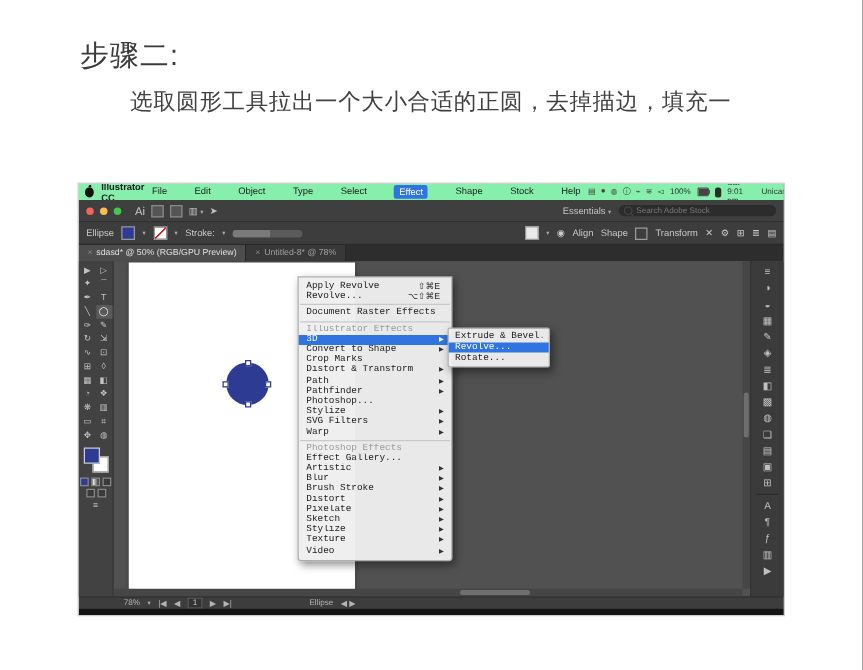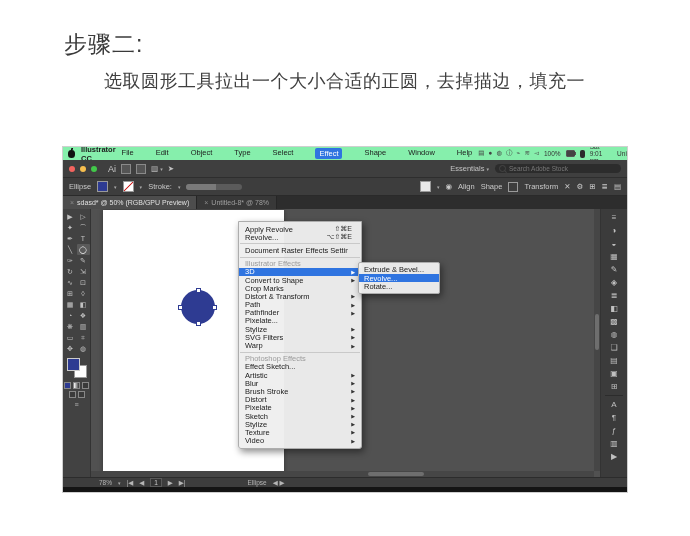--- a/index.html
+++ b/index.html
@@ -90,21 +90,21 @@
   .navbox{border:1px solid #5a5a5a;padding:0 3px;background:#333;color:#ccc;}
   .toollbl{margin-left:56px;}
   .bottomedge{height:5px;background:#141414;flex:0 0 auto;}
   
   .menu{
     position:absolute;left:175px;top:12px;width:122px;z-index:10;
     background:rgba(238,238,238,.97);border:1px solid #adadad;border-radius:0 0 3px 3px;
     box-shadow:2px 3px 7px rgba(0,0,0,.45);padding:3px 0;font-size:7.5px;color:#1a1a1a;
   }
   .mrow{display:flex;align-items:center;height:8.2px;padding:0 6px;white-space:nowrap;}
-  .mrow .lbl{flex:1 1 auto;overflow:hidden;}
+  .mrow .lbl{flex:1 1 auto;overflow:hidden;font-family:Liberation Mono, monospace;}
   .mrow .sc{margin-left:4px;color:#2b2b2b;font-size:7px;}
   .mrow .ar{margin-left:3px;font-size:5px;color:#333;}
   .mrow.hdr{color:#9b9b9b;}
   .mrow.sel{background:#2f74e0;color:#fff;}
   .mrow.sel .sc,.mrow.sel .ar{color:#fff;}
   .mrow.sep{height:1px;background:#c9c9c9;margin:2px 1px;padding:0;}
   .submenu{
     position:absolute;left:295px;top:53px;width:80px;z-index:11;
     background:rgba(238,238,238,.97);border:1px solid #adadad;border-radius:2px;
     box-shadow:2px 3px 7px rgba(0,0,0,.45);padding:2px 0;font-size:7.5px;color:#1a1a1a;
@@ -126,21 +126,21 @@
     <span class="appname">Illustrator CC</span>
     <span class="macmenus">
 
     <span class="mitem">File</span>
         <span class="mitem">Edit</span>
         <span class="mitem">Object</span>
         <span class="mitem">Type</span>
         <span class="mitem">Select</span>
         <span class="mitem active">Effect</span>
         <span class="mitem">Shape</span>
-        <span class="mitem">Window</span>
+        <span class="mitem">Stock</span>
         <span class="mitem">Help</span>
       </span>
     <span class="macright">
       <span style="display:flex;gap:4px;">
 
       <span class="sicon">▤</span>
           <span class="sicon">●</span>
           <span class="sicon">◍</span>
           <span class="sicon">ⓘ</span>
           <span class="sicon">⌁</span>
@@ -374,21 +374,21 @@
           <span class="ar">▶</span>
         </div>
 
         <div class="mrow">
           <span class="lbl">Pathfinder</span>
           <span class="sc"></span>
           <span class="ar">▶</span>
         </div>
 
         <div class="mrow">
-          <span class="lbl">Pixelate...</span>
+          <span class="lbl">Photoshop...</span>
           <span class="sc"></span>
           <span class="ar"></span>
         </div>
 
         <div class="mrow">
           <span class="lbl">Stylize</span>
           <span class="sc"></span>
           <span class="ar">▶</span>
         </div>
 
@@ -410,21 +410,21 @@
           <span class="ar"></span>
         </div>
 
         <div class="mrow hdr">
           <span class="lbl">Photoshop Effects</span>
           <span class="sc"></span>
           <span class="ar"></span>
         </div>
 
         <div class="mrow">
-          <span class="lbl">Effect Sketch...</span>
+          <span class="lbl">Effect Gallery...</span>
           <span class="sc"></span>
           <span class="ar"></span>
         </div>
 
         <div class="mrow">
           <span class="lbl">Artistic</span>
           <span class="sc"></span>
           <span class="ar">▶</span>
         </div>
 

